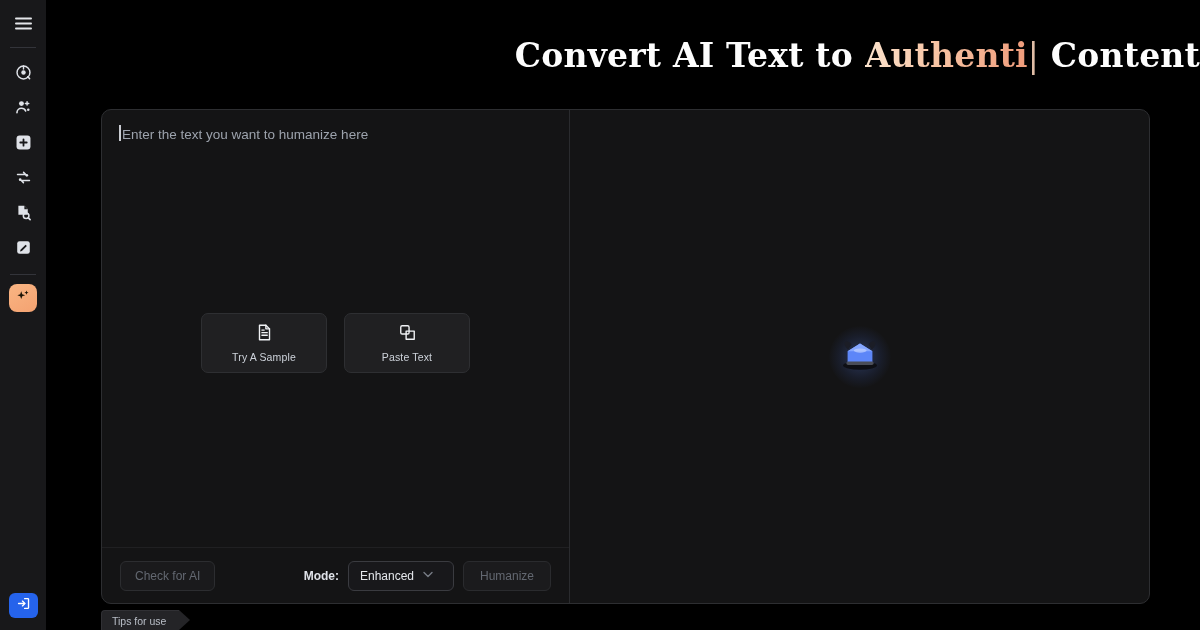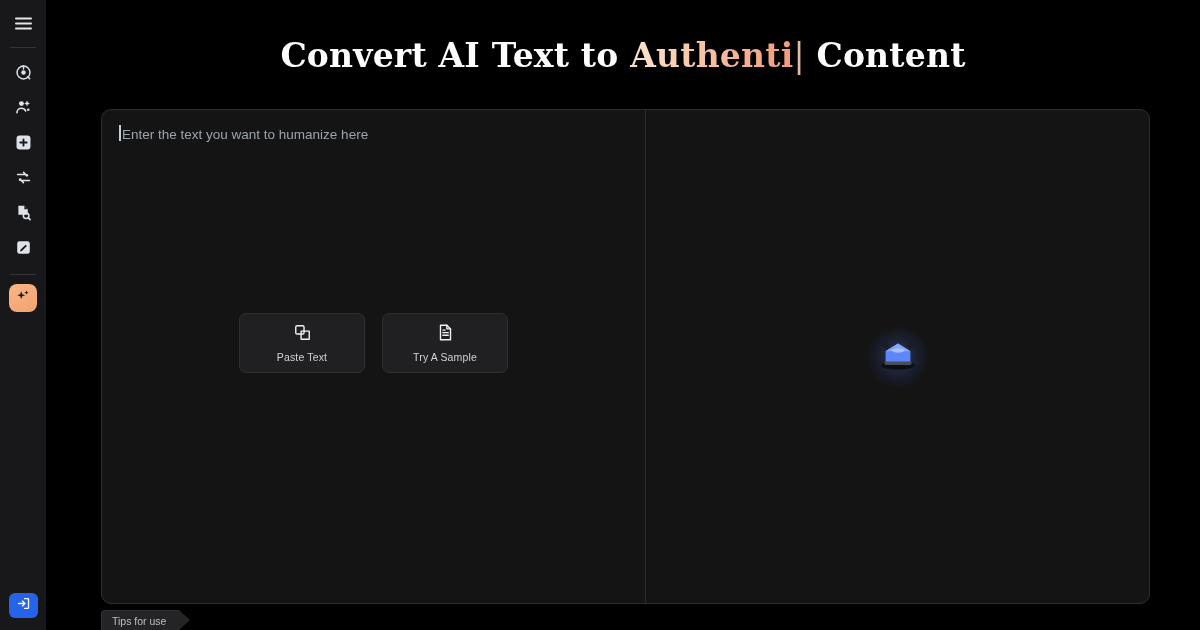--- a/index.html
+++ b/index.html
@@ -70,21 +70,21 @@
     margin-bottom: 12px;
     cursor: pointer;
   }
 
   
   #page-title {
     position: absolute;
     top: 36px;
     left: 46px;
     width: 1154px;
-    text-align: center;
+    text-align: right;
     font-family: "DejaVu Serif", "Liberation Serif", serif;
     font-weight: bold;
     font-size: 33px;
     letter-spacing: 0.2px;
     color: #fdfdfd;
     white-space: nowrap;
   }
   #title-accent {
     background: linear-gradient(90deg,#fbe3cd 0%,#f7c3a3 45%,#ef9b7a 100%);
     -webkit-background-clip: text;
@@ -105,21 +105,21 @@
     width: 1049px;
     height: 495px;
     background: #141415;
     border: 1px solid #2d2e31;
     border-radius: 10px;
     box-sizing: border-box;
     display: flex;
     overflow: hidden;
   }
   #left-pane {
-    width: 544px;
+    width: 468px;
     height: 100%;
     border-right: 1px solid #2a2b2e;
     box-sizing: border-box;
     position: relative;
     display: flex;
     flex-direction: column;
   }
   #right-pane {
     flex: 1 1 auto;
     height: 100%;
@@ -391,45 +391,67 @@
 
 <div id="workspace">
 
   <div id="left-pane">
 
     <div id="editor-area">
       <div id="editor-caret"></div>
       <div id="editor-placeholder">Enter the text you want to humanize here</div>
 
       <div id="quick-actions">
-
-        <div class="quick-btn">
-          <span>
-            <svg width="19" height="19" viewBox="0 0 22 22" fill="none" stroke="#f0f2f5" stroke-width="1.6" stroke-linejoin="round">
-              <rect x="3.2" y="3.2" width="9.6" height="9.6" rx="1.6"></rect>
-              <path d="M9.4 9.4h9.4v9.4H9.4z"></path>
-            </svg>
-          </span>
-          <span>Paste Text</span>
-        </div>
 
         <div class="quick-btn">
           <span>
             <svg width="19" height="19" viewBox="0 0 22 22" fill="none" stroke="#f0f2f5" stroke-width="1.6" stroke-linecap="round" stroke-linejoin="round">
               <path d="M5.2 2.6h7.4l4.2 4.2v12.6H5.2z"></path>
               <path d="M12.6 2.6v4.2h4.2"></path>
               <path d="M8 11.2h6.2 M8 14.2h6.2 M8 8.2h2.6"></path>
             </svg>
           </span>
           <span>Try A Sample</span>
         </div>
 
+        <div class="quick-btn">
+          <span>
+            <svg width="19" height="19" viewBox="0 0 22 22" fill="none" stroke="#f0f2f5" stroke-width="1.6" stroke-linejoin="round">
+              <rect x="3.2" y="3.2" width="9.6" height="9.6" rx="1.6"></rect>
+              <path d="M9.4 9.4h9.4v9.4H9.4z"></path>
+            </svg>
+          </span>
+          <span>Paste Text</span>
+        </div>
+
       </div>
     </div>
 
+    <div id="editor-footer">
+      <div id="check-ai-btn">
+        <span>Check for AI</span>
+      </div>
+
+      <div id="footer-right">
+        <span id="mode-label">Mode:</span>
+
+        <div id="mode-select">
+          <span>Enhanced</span>
+          <span id="mode-caret">
+            <svg width="10" height="7" viewBox="0 0 10 7" fill="none" stroke="#767b85" stroke-width="1.4" stroke-linecap="round" stroke-linejoin="round">
+              <path d="M1 1.5 L5 5.4 L9 1.5"></path>
+            </svg>
+          </span>
+        </div>
+
+        <div id="humanize-btn">
+          <span>Humanize</span>
+        </div>
+      </div>
+    </div>
   </div>
 
   <div id="right-pane">
     <div id="robot-wrap">
       <div id="robot-glow"></div>
       <span style="position:relative;">
         <svg width="42" height="34" viewBox="0 0 42 34" fill="none">
           <ellipse cx="21" cy="27.5" rx="17" ry="4.2" fill="#0e0f14"></ellipse>
           <path d="M12.5 6.5 C10.5 3.5 7.5 2.5 6 4 C4.6 5.4 6 9 9.2 11.6z" fill="#1b1d26"></path>
           <path d="M29.5 6.5 C31.5 3.5 34.5 2.5 36 4 C37.4 5.4 36 9 32.8 11.6z" fill="#1b1d26"></path>

